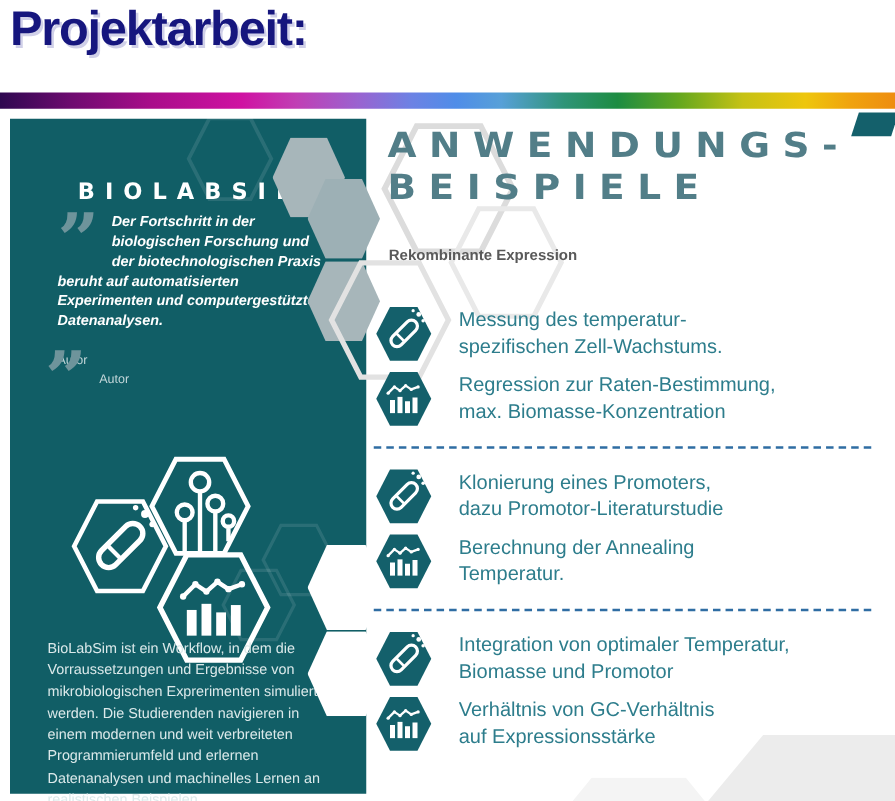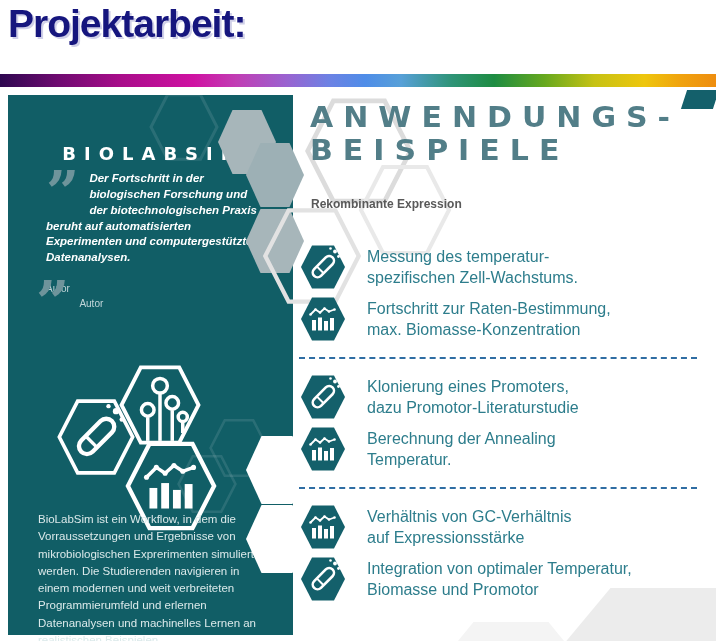--- a/index.html
+++ b/index.html
@@ -242,21 +242,21 @@
         <svg class="app-icon">
             <use href="#icon-flask-filled"></use>
           </svg>
         <div class="app-text">Messung des temperatur-
 spezifischen Zell-Wachstums.</div>
       </div>
       <div class="app-item">
         <svg class="app-icon">
             <use href="#icon-chart-filled"></use>
           </svg>
-        <div class="app-text">Fortschritt zur Raten-Bestimmung,
+        <div class="app-text">Regression zur Raten-Bestimmung,
 max. Biomasse-Konzentration</div>
       </div>
 
       <hr class="sep">
 
       <div class="app-item">
         <svg class="app-icon">
             <use href="#icon-flask-filled"></use>
           </svg>
         <div class="app-text">Klonierung eines Promoters,
@@ -267,29 +267,29 @@
             <use href="#icon-chart-filled"></use>
           </svg>
         <div class="app-text">Berechnung der Annealing
 Temperatur.</div>
       </div>
 
       <hr class="sep">
 
       <div class="app-item">
         <svg class="app-icon">
+            <use href="#icon-flask-filled"></use>
+          </svg>
+        <div class="app-text">Integration von optimaler Temperatur,
+Biomasse und Promotor</div>
+      </div>
+      <div class="app-item">
+        <svg class="app-icon">
             <use href="#icon-chart-filled"></use>
           </svg>
         <div class="app-text">Verhältnis von GC-Verhältnis
 auf Expressionsstärke</div>
       </div>
-      <div class="app-item">
-        <svg class="app-icon">
-            <use href="#icon-flask-filled"></use>
-          </svg>
-        <div class="app-text">Integration von optimaler Temperatur,
-Biomasse und Promotor</div>
-      </div>
 
     </div>
   </div>
 
 </div>
 
 </body></html>

